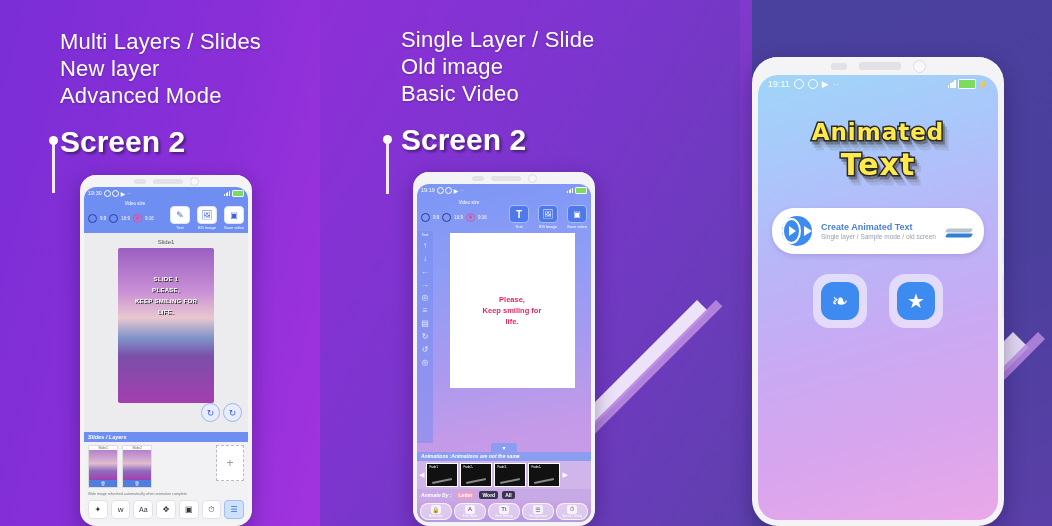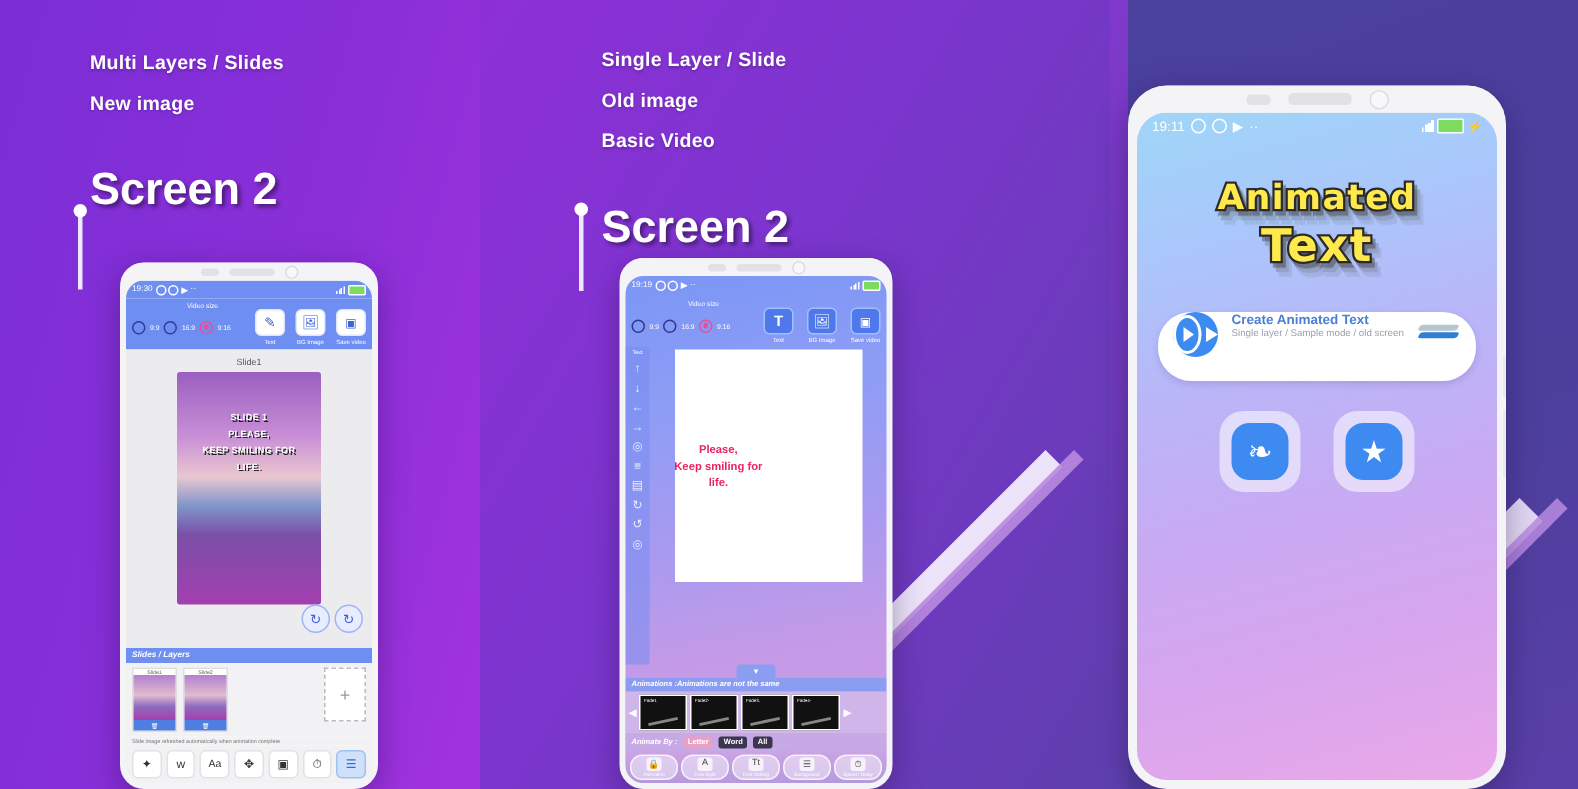--- a/index.html
+++ b/index.html
@@ -16,22 +16,22 @@
   #bg-mid{position:absolute;left:320px;top:0;width:420px;height:526px;
       background:linear-gradient(120deg,#8d2fd8 0%,#7d35cf 40%,#5f3fae 100%);}
   .stripe{position:absolute;transform:rotate(45deg);transform-origin:0 0;}
   #stripe-a{left:697px;top:300px;width:16px;height:420px;background:#f3ecfb;opacity:.95;}
   #stripe-b{left:716px;top:300px;width:9px;height:420px;background:#b98ae0;opacity:.9;}
   #stripe-c{left:1013px;top:332px;width:22px;height:420px;background:#f0e8fa;opacity:.9;}
   #stripe-d{left:1038px;top:332px;width:10px;height:420px;background:#b98ae0;opacity:.85;}
 
   
   .head-block{position:absolute;color:#fff;text-shadow:0 1px 2px rgba(0,0,0,.25);}
-  .head-line{font-size:13px;font-weight:bold;line-height:27px;letter-spacing:.2px;}
-  .screen-title{font-size:30px;font-weight:bold;line-height:34px;margin-top:28px;
+  .head-line{font-size:22px;font-weight:normal;line-height:27px;letter-spacing:.2px;}
+  .screen-title{font-size:30px;font-weight:bold;line-height:34px;margin-top:16px;
      text-shadow:2px 2px 3px rgba(0,0,0,.45);}
   .pin{position:absolute;width:3px;background:#efe7fb;}
   .pin:before{content:"";position:absolute;left:-3px;top:-7px;width:9px;height:9px;border-radius:50%;background:#fff;}
 
   
   .phone{position:absolute;border-radius:16px;background:#f4f4f6;
      box-shadow:0 6px 20px rgba(30,10,60,.35);overflow:hidden;}
   .phone-inner{position:absolute;inset:4px;border-radius:12px;overflow:hidden;background:#fff;}
   .notch-bar{position:absolute;top:0;left:0;right:0;height:12px;background:#f4f4f6;
      display:flex;align-items:center;justify-content:center;gap:7px;z-index:5;}
@@ -88,21 +88,21 @@
   .bb.active{background:#cfe0fb;border-color:#9fc0f0;}
 
   
   #phone1{left:413px;top:172px;width:182px;height:354px;}
   #p1-screen{background:linear-gradient(170deg,#7b96f5 0%,#8e9df5 25%,#a79af0 50%,#c49ae8 72%,#cf9ce4 100%);}
   .p1-tools{display:flex;flex:1;min-height:0;}
   .p1-side{width:16px;background:rgba(120,140,240,.55);display:flex;flex-direction:column;align-items:center;gap:4px;padding-top:2px;}
   .p1-side .lbl{font-size:3.6px;color:#fff;}
   .p1-side .ic{font-size:8px;color:#e9eeff;line-height:9px;}
   .p1-stage{flex:1;display:flex;align-items:flex-start;justify-content:center;padding-top:2px;}
-  .p1-card{width:125px;height:155px;background:#fff;display:flex;align-items:center;}
+  .p1-card{width:125px;height:155px;background:#fff;display:flex;align-items:center;justify-content:center;}
   .p1-card span{color:#e8245f;font-weight:bold;font-size:7.5px;line-height:11px;text-align:center;}
   .anim-bar{background:#8b9df0;color:#fff;font-size:5px;font-weight:bold;font-style:italic;padding:1.5px 4px;}
   .anim-strip{display:flex;align-items:center;gap:2px;padding:2px 2px;background:#cfb5ea;}
   .arrw{color:#fff;font-size:7px;}
   .acell{width:30px;height:22px;background:#111;border:1px solid #fff;position:relative;}
   .acell .t{position:absolute;top:1px;left:2px;color:#fff;font-size:3px;}
   .acell .g{position:absolute;bottom:4px;left:5px;width:20px;height:1.5px;background:#888;transform:rotate(-12deg);}
   .animby{display:flex;align-items:center;gap:4px;padding:2px 4px;background:#c7a9e6;}
   .animby .k{font-size:5px;color:#fff;font-weight:bold;font-style:italic;}
   .chip{font-size:5px;font-weight:bold;padding:1px 3px;border-radius:2px;}
@@ -123,21 +123,21 @@
      display:flex;flex-direction:column;}
   .p3-status{height:18px;display:flex;align-items:center;padding:0 10px;color:#fff;font-size:9px;gap:4px;}
   .p3-status .sb-dot{width:8px;height:8px;}
   .logo-wrap{margin-top:26px;text-align:center;}
   .logo1,.logo2{font-family:"DejaVu Sans", sans-serif;font-weight:bold;color:#ffe94d;
      -webkit-text-stroke:3px #2a2a2a;paint-order:stroke fill;letter-spacing:1px;}
   .logo1{font-size:23px;}
   .logo2{font-size:30px;display:block;margin-top:2px;}
   .logoshadow{filter:drop-shadow(2px 3px 0 rgba(60,60,60,.45)) drop-shadow(4px 6px 0 rgba(90,90,90,.3));}
   .p3-cards{margin-top:26px;padding:0 14px;display:flex;flex-direction:column;gap:12px;}
-  .p3-card{background:#fff;border-radius:22px;height:46px;display:flex;align-items:flex-start;padding:0 10px;gap:9px;
+  .p3-card{background:#fff;border-radius:22px;height:46px;display:flex;align-items:center;padding:0 10px;gap:9px;
      box-shadow:0 2px 5px rgba(60,30,110,.15);}
   .play{width:30px;height:30px;border-radius:50%;background:#3d8bf0;display:flex;align-items:center;justify-content:center;}
   .play:after{content:"";border-left:8px solid #fff;border-top:5.5px solid transparent;border-bottom:5.5px solid transparent;margin-left:3px;}
   .play-ring{width:22px;height:22px;border-radius:50%;border:2px solid #fff;display:flex;align-items:center;justify-content:center;}
   .play-ring:after{content:"";border-left:7px solid #fff;border-top:5px solid transparent;border-bottom:5px solid transparent;margin-left:2px;}
   .card-txt{flex:1;min-width:0;}
   .card-title{color:#4b7fd6;font-size:9px;font-weight:bold;}
   .card-sub{color:#9aa0ac;font-size:6.5px;margin-top:1px;line-height:8px;}
   .layers{width:28px;height:22px;position:relative;flex:none;}
   .layers i{position:absolute;left:0;width:26px;height:7px;border-radius:2px;
@@ -155,21 +155,22 @@
 <div id="bg"></div>
 <div id="bg-mid"></div>
 <div id="bg-right"></div>
 <div class="stripe" id="stripe-a"></div>
 <div class="stripe" id="stripe-b"></div>
 <div class="stripe" id="stripe-c"></div>
 <div class="stripe" id="stripe-d"></div>
 
 <div class="head-block" style="left:60px;top:28px;">
   <div class="head-line">Multi Layers / Slides</div>
-  <div class="head-line">New image</div>
+  <div class="head-line">New layer</div>
+  <div class="head-line">Advanced Mode</div>
   <div class="screen-title">Screen 2</div>
 </div>
 <div class="pin" style="left:52px;top:143px;height:50px;"></div>
 
 <div class="head-block" style="left:401px;top:26px;">
   <div class="head-line">Single Layer / Slide</div>
   <div class="head-line">Old image</div>
   <div class="head-line">Basic Video</div>
   <div class="screen-title">Screen 2</div>
 </div>

